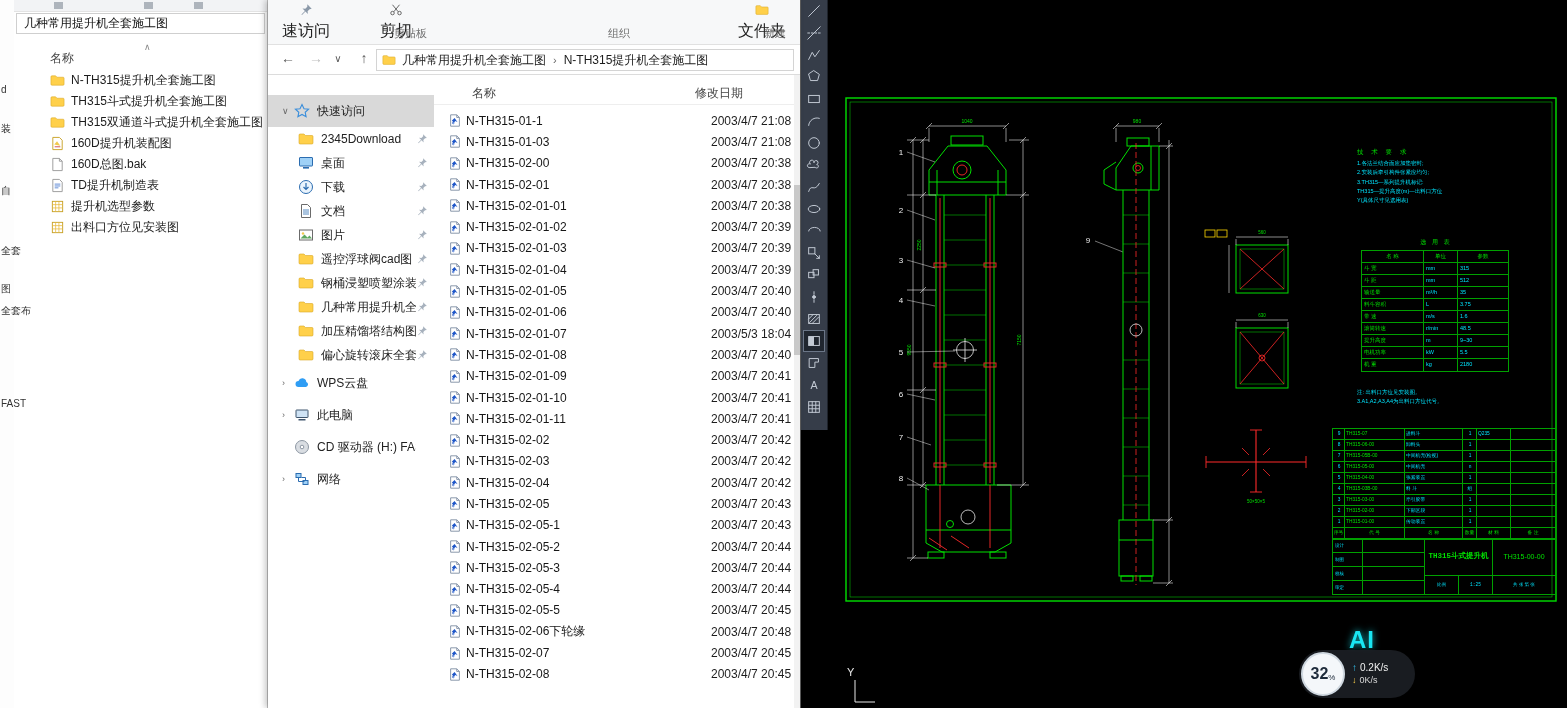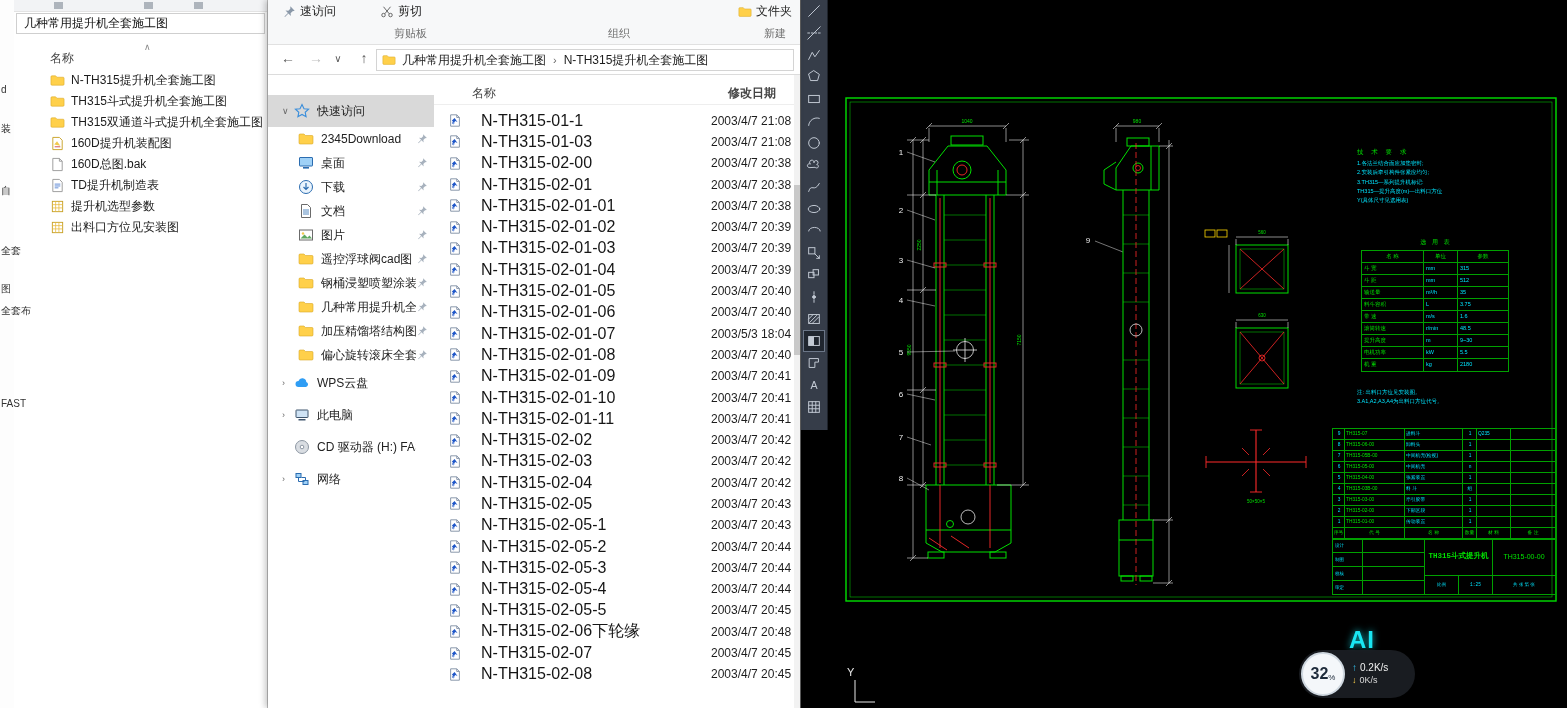--- a/index.html
+++ b/index.html
@@ -28,21 +28,21 @@
   #lw-colhdr { position:absolute; left:36px; top:50px; font-size:12px; color:#454545; }
   #lw-list { position:absolute; left:0; top:70px; width:100%; }
   .lw-row { height:21px; display:flex; align-items:center; padding-left:36px; }
   .lw-row .ic { width:15px; height:15px; flex:0 0 15px; margin-right:6px; }
   .lw-row .nm { font-size:12px; color:#1c1c1c; white-space:nowrap; }
 
   
   #explorer { position:absolute; left:268px; top:0; width:532px; height:708px; background:#fff; z-index:4;
     box-shadow:-3px 0 6px rgba(0,0,0,.22); }
   #ribbon { position:absolute; left:0; top:0; width:100%; height:45px; background:#f7f8f9; border-bottom:1px solid #e1e1e1; }
-  .ribbon-item { position:absolute; top:3px; display:flex; align-items:center; gap:4px; font-size:12px; color:#222; }
+  .ribbon-item { position:absolute; top:3px; display:flex; align-items:center; gap:4px; font-size:16px; color:#222;flex-direction:column; }
   .ribbon-item .ic { width:14px; height:14px; }
   .ribbon-group { position:absolute; top:26px; font-size:11px; color:#707070; }
   #navbar { position:absolute; left:0; top:45px; width:100%; height:30px; background:#fff; border-bottom:1px solid #dcdcdc; }
   .nav-glyph { position:absolute; top:5px; font-size:14px; color:#5a5a5a; width:20px; text-align:center; cursor:default; }
   .nav-glyph.dis { color:#c0c0c0; }
   #addressbar { position:absolute; left:108px; top:4px; width:418px; height:22px; border:1px solid #d4d4d4; background:#fff;
     display:flex; align-items:center; font-size:12px; color:#1b1b1b; }
   #addressbar .ic { width:14px; height:14px; margin:0 6px 0 5px; flex:0 0 14px; }
   #addressbar .sep { color:#666; margin:0 7px; font-size:11px; }
   .crumb { white-space:nowrap; }
@@ -56,25 +56,25 @@
   .s-row .chev { width:12px; flex:0 0 12px; font-size:9px; color:#666; margin-left:-12px; }
   .s-row.root .chev { margin-left:0; }
   .s-row .ic { width:16px; height:16px; flex:0 0 16px; margin-right:7px; }
   .s-row .lbl { white-space:nowrap; overflow:hidden; flex:1; }
   .s-row .pin { width:12px; height:12px; flex:0 0 12px; margin-right:6px; opacity:.75; }
 
   
   #filelist { position:absolute; left:166px; top:75px; right:6px; bottom:0; overflow:hidden; }
   #fl-header { position:absolute; left:0; top:0; width:100%; height:30px; border-bottom:1px solid #eee; }
   #fl-header span { position:absolute; top:10px; font-size:12px; color:#454545; }
-  #fl-header .c1 { left:38px; } #fl-header .c2 { left:294px;font-weight:bold; }
+  #fl-header .c1 { left:38px; } #fl-header .c2 { left:261px; }
   #fl-rows { position:absolute; left:0; top:35px; width:100%; }
   .f-row { height:21.3px; position:relative; display:flex; align-items:center; }
   .f-row .ic { position:absolute; left:14px; width:14px; height:15px; }
-  .f-row .nm { position:absolute; left:47px; font-size:16px; color:#161616; white-space:nowrap; }
+  .f-row .nm { position:absolute; left:32px; font-size:12px; color:#161616; white-space:nowrap; }
   .f-row .dt { position:absolute; left:277px; font-size:12px; color:#1d1d1d; white-space:nowrap; }
   #fl-scroll { position:absolute; right:0; top:75px; width:6px; bottom:0; background:#f2f2f2; }
   #fl-thumb { position:absolute; right:0; top:110px; width:6px; height:170px; background:#c9c9c9; }
 
   
   #cad { position:absolute; left:800px; top:0; width:767px; height:708px; background:#000; z-index:1; border-left:1px solid #5c5c5c; }
   #cad-toolbar { position:absolute; left:0; top:0; width:27px; height:430px; background:#363d49; border-right:1px solid #1e232b; z-index:5; }
   .t-ic { width:22px; height:22px; margin:0 auto; display:flex; align-items:center; justify-content:center; border:1px solid transparent; }
   .t-ic.sel { background:#20262f; border:1px solid #6b7687; }
   #cad svg.drawing { position:absolute; left:0; top:0; z-index:2; }

